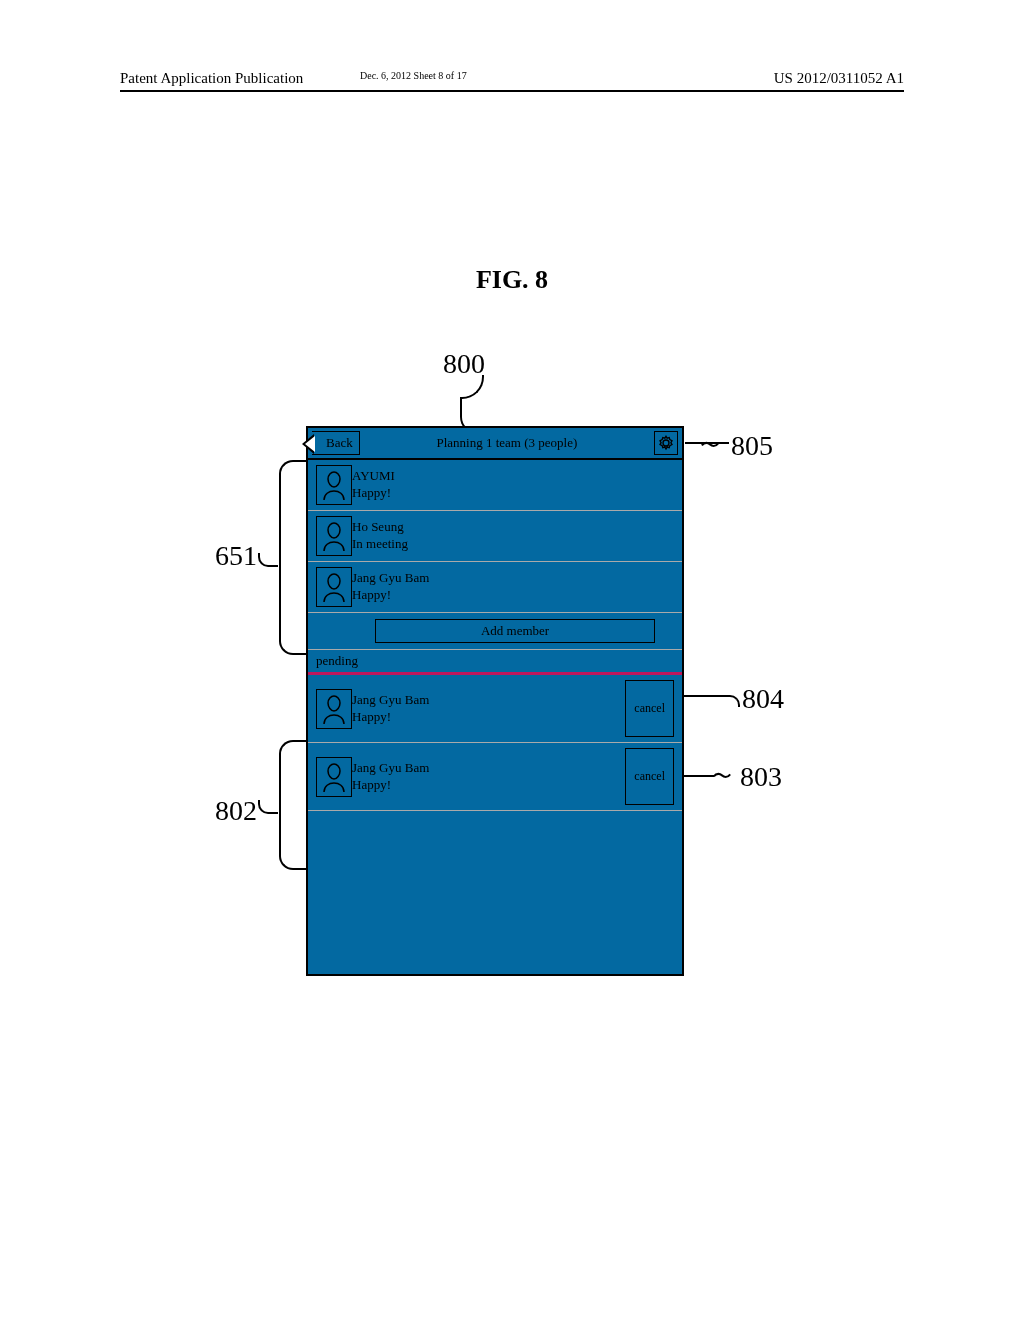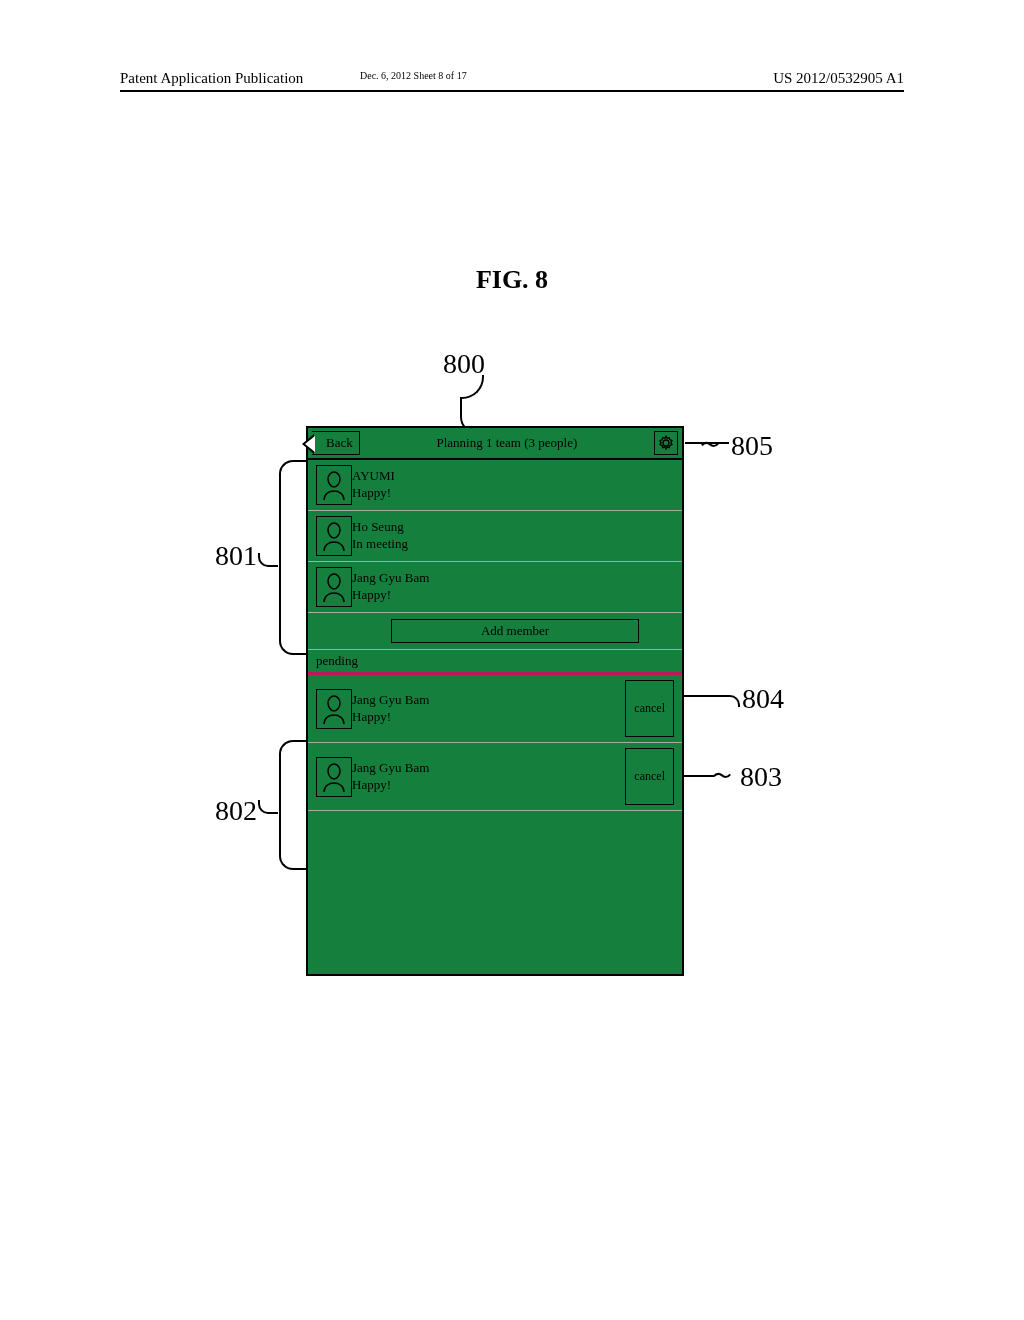--- a/index.html
+++ b/index.html
@@ -169,21 +169,21 @@
       border-top-right-radius: 10px;
       transform: rotate(180deg);
     }
 
     
     .screen {
       position: absolute;
       top: 426px; left: 306px;
       width: 378px; height: 550px;
       border: 2px solid black;
-      background: #15803d;
+      background: #0369a1;
     }
     .screen-header {
       height: 32px;
       border-bottom: 2px solid black;
       display: flex;
       align-items: center;
       padding: 0 4px;
       gap: 6px;
     }
     .back-btn {
@@ -242,21 +242,21 @@
     .member-name { display: block; }
     .member-status { display: block; }
 
     .add-member-row {
       padding: 6px 8px;
       border-bottom: 1px solid #aaa;
       display: flex;
       justify-content: center;
     }
     .add-member-btn {
-      width: 248px;
+      width: 280px;
       margin-left: 40px;
       border: 1.5px solid black;
       text-align: center;
       padding: 3px 0;
       font-size: 13px;
     }
     .pending-label {
       padding: 3px 8px;
       border-bottom: 3px solid #be185d;
       font-size: 13px;
@@ -266,35 +266,35 @@
       padding: 20px 8px;
       font-size: 12px;
     }
   </style>
 </head>
 <body>
 
 <div class="header-line"></div>
 <div class="header-left">Patent Application Publication</div>
 <div class="header-center">Dec. 6, 2012   Sheet 8 of 17</div>
-<div class="header-right">US 2012/0532905 A1</div>
+<div class="header-right">US 2012/0311052 A1</div>
 
 <div class="fig-title">FIG. 8</div>
 
 <div class="callout screen-callout">800</div>
 <div class="pointer-800"></div>
 <div class="callout callout-805">805</div>
 <div class="lead-805"></div>
 <div class="tilde-805">〜</div>
 <div class="callout callout-804">804</div>
 <div class="lead-804"></div>
 <div class="callout callout-803">803</div>
 <div class="lead-803"></div>
 <div class="tilde-803">〜</div>
-<div class="callout callout-801">801</div>
+<div class="callout callout-801">651</div>
 <div class="brace-801"></div>
 <div class="brace-801-tip"></div>
 <div class="callout callout-802">802</div>
 <div class="brace-802"></div>
 <div class="brace-802-tip"></div>
 
 <div class="screen">
   <div class="screen-header">
     <div class="back-btn">
       <span>Back</span>

